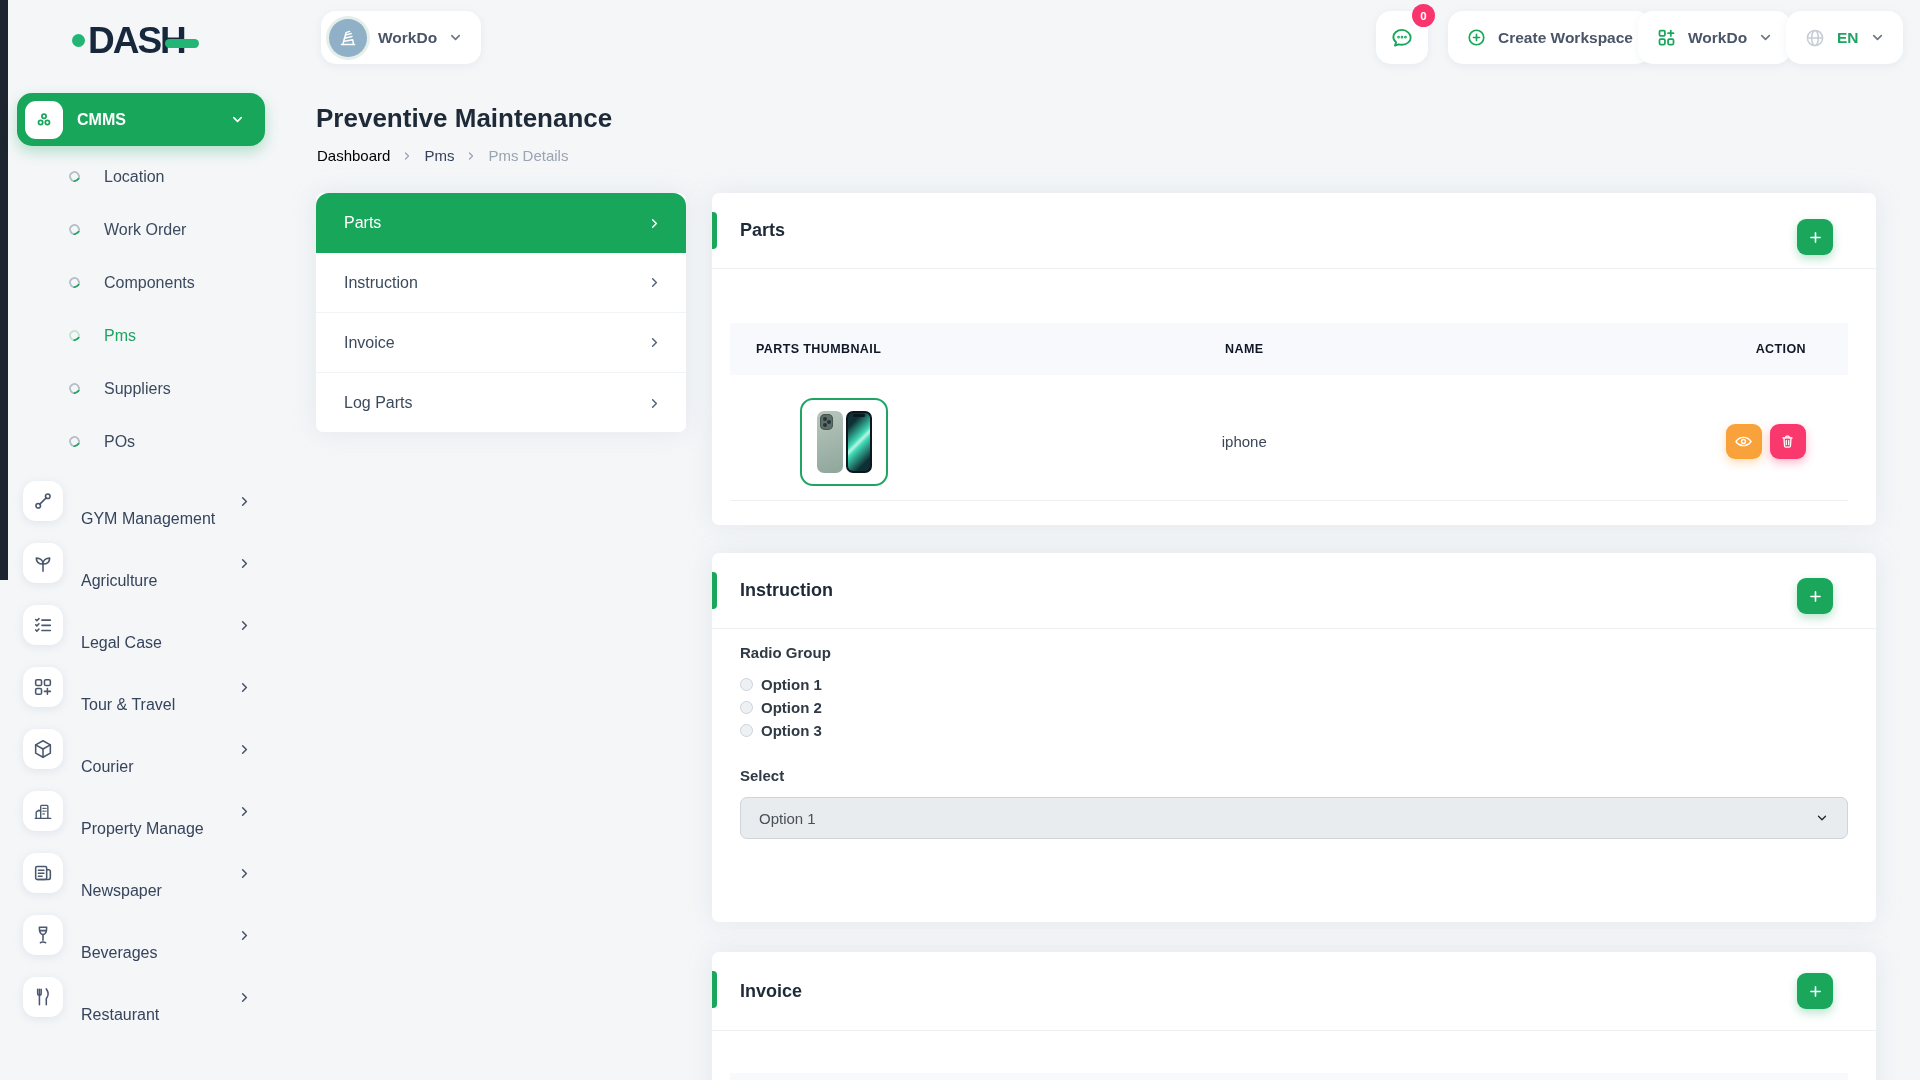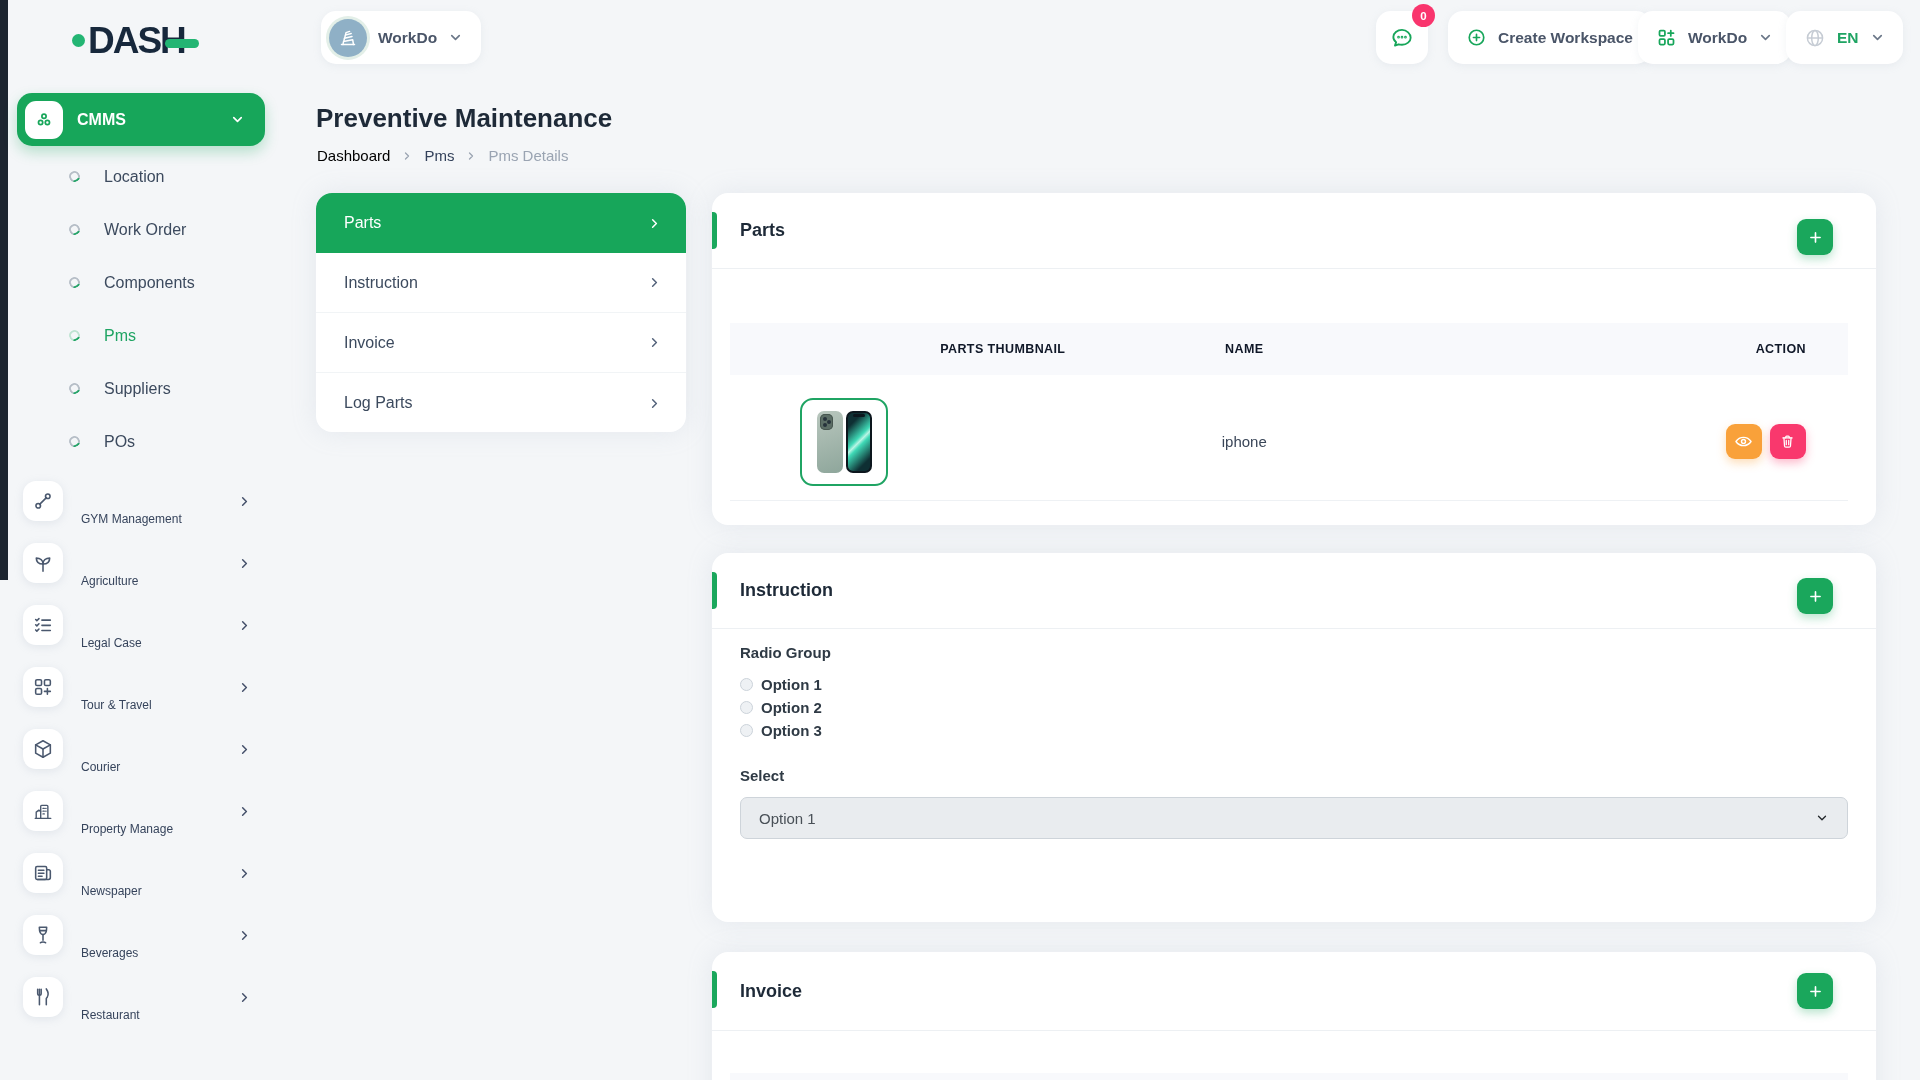--- a/index.html
+++ b/index.html
@@ -30,21 +30,21 @@
     border-bottom-color:#27a36a;transform:rotate(-30deg);flex:none;}
   .sub-item .sub-label{margin-left:24px;font-size:16px;font-weight:500;color:#3c4a5e;}
   .sub-item.active .sub-label{color:#1fa463;}
   .sub-item.active .dot{border-color:#bfe3d2;border-bottom-color:#1fa463;}
 
   #modules{position:absolute;left:0;top:470px;width:284px;}
   .mod-item{height:62px;display:flex;align-items:center;cursor:pointer;}
   .mod-icon{width:40px;height:40px;margin-left:23px;border-radius:13px;background:#fff;
     box-shadow:0 2px 8px rgba(160,174,192,.22);display:flex;align-items:center;justify-content:center;
     color:#4a586e;flex:none;}
-  .mod-label{margin-left:18px;font-size:12px;font-weight:500;color:#36445c;margin-top:36px;}
+  .mod-label{margin-left:18px;font-size:16px;font-weight:500;color:#36445c;margin-top:36px;}
   .mod-chev{margin-left:auto;margin-right:32px;color:#44506a;display:flex;}
 
   
   .hpill{position:absolute;top:11px;height:53px;background:#fff;border-radius:15px;display:flex;
     align-items:center;gap:11px;padding:0 18px;color:#4a5568;font-size:15.5px;font-weight:600;
     box-shadow:0 2px 8px rgba(160,174,192,.14);cursor:pointer;}
   #workspace-switcher{left:321px;padding-left:8px;}
   #workspace-switcher .ws-avatar{width:38px;height:38px;border-radius:50%;background:#8fb0c6;
     display:flex;align-items:center;justify-content:center;color:#fff;box-shadow:0 0 0 3px #e3efe8;}
   #chat-btn{left:1376px;width:52px;justify-content:center;padding:0;color:#17a65a;}
@@ -62,21 +62,21 @@
 
   
   #page-title{position:absolute;left:316px;top:103px;font-size:26px;font-weight:700;color:#1e2a38;}
   #breadcrumb{position:absolute;left:317px;top:147px;display:flex;align-items:center;gap:11px;font-size:15px;}
   .bc-seg{font-weight:500;color:#33415a;cursor:pointer;}
   .bc-seg.first{color:#000000;}
   .bc-seg.last{color:#9aa4b2;cursor:default;}
   .bc-sep{color:#9aa4b2;display:flex;}
 
   
-  .card{position:absolute;background:#fff;border-radius:16px;box-shadow:0 0 26px rgba(160,174,192,.18);}
+  .card{position:absolute;background:#fff;border-radius:7px;box-shadow:0 0 26px rgba(160,174,192,.18);}
   .card-header{position:relative;height:75px;display:flex;align-items:center;}
   .accent{position:absolute;left:0;top:19px;width:5px;height:37px;background:#1aa75c;border-radius:0 4px 4px 0;}
   .card-title{font-size:18px;font-weight:700;color:#1e2a38;margin-left:28px;}
   .add-btn{position:absolute;right:43px;width:36px;height:36px;border-radius:9px;background:#1aa75c;
     border:none;color:#fff;display:flex;align-items:center;justify-content:center;cursor:pointer;
     box-shadow:0 4px 10px rgba(26,167,92,.3);}
   .card-divider{position:absolute;left:0;right:0;height:1px;background:#edf0f3;}
 
   
   #tabs-card{left:316px;top:193px;width:370px;height:239px;overflow:hidden;}
@@ -85,21 +85,21 @@
   .tab-item:last-child{border-bottom:none;}
   .tab-item .tab-chev{margin-left:auto;display:flex;color:#53627a;}
   .tab-item.active{background:#17a65a;color:#fff;border-radius:13px 13px 0 0;border-bottom:none;}
   .tab-item.active .tab-chev{color:#fff;}
 
   
   #parts-card{left:712px;top:193px;width:1164px;height:332px;}
   #parts-card .card-divider{top:75px;}
   .ptable-head{position:absolute;left:18px;right:28px;top:130px;height:52px;background:#f8f9fc;
     display:flex;align-items:center;}
-  .pcol{font-size:12.5px;font-weight:700;letter-spacing:.4px;color:#101828;text-align:right;}
+  .pcol{font-size:12.5px;font-weight:700;letter-spacing:.4px;color:#101828;}
   .col-thumb{width:30%;padding-left:26px;}
   .col-name{width:32%;text-align:center;}
   .col-action{width:38%;text-align:right;padding-right:42px;}
   .ptable-row{position:absolute;left:18px;right:28px;top:190px;height:117px;display:flex;align-items:center;}
   .rcol-thumb{width:30%;padding-left:70px;}
   .rcol-name{width:32%;text-align:center;font-size:15px;color:#3a4658;}
   .rcol-action{width:38%;display:flex;justify-content:flex-end;gap:8px;padding-right:42px;}
   .row-divider{position:absolute;left:18px;right:28px;top:307px;height:1px;background:#eef1f4;}
 
   .thumb{width:88px;height:88px;border:2px solid #1fa463;border-radius:13px;background:#fff;

